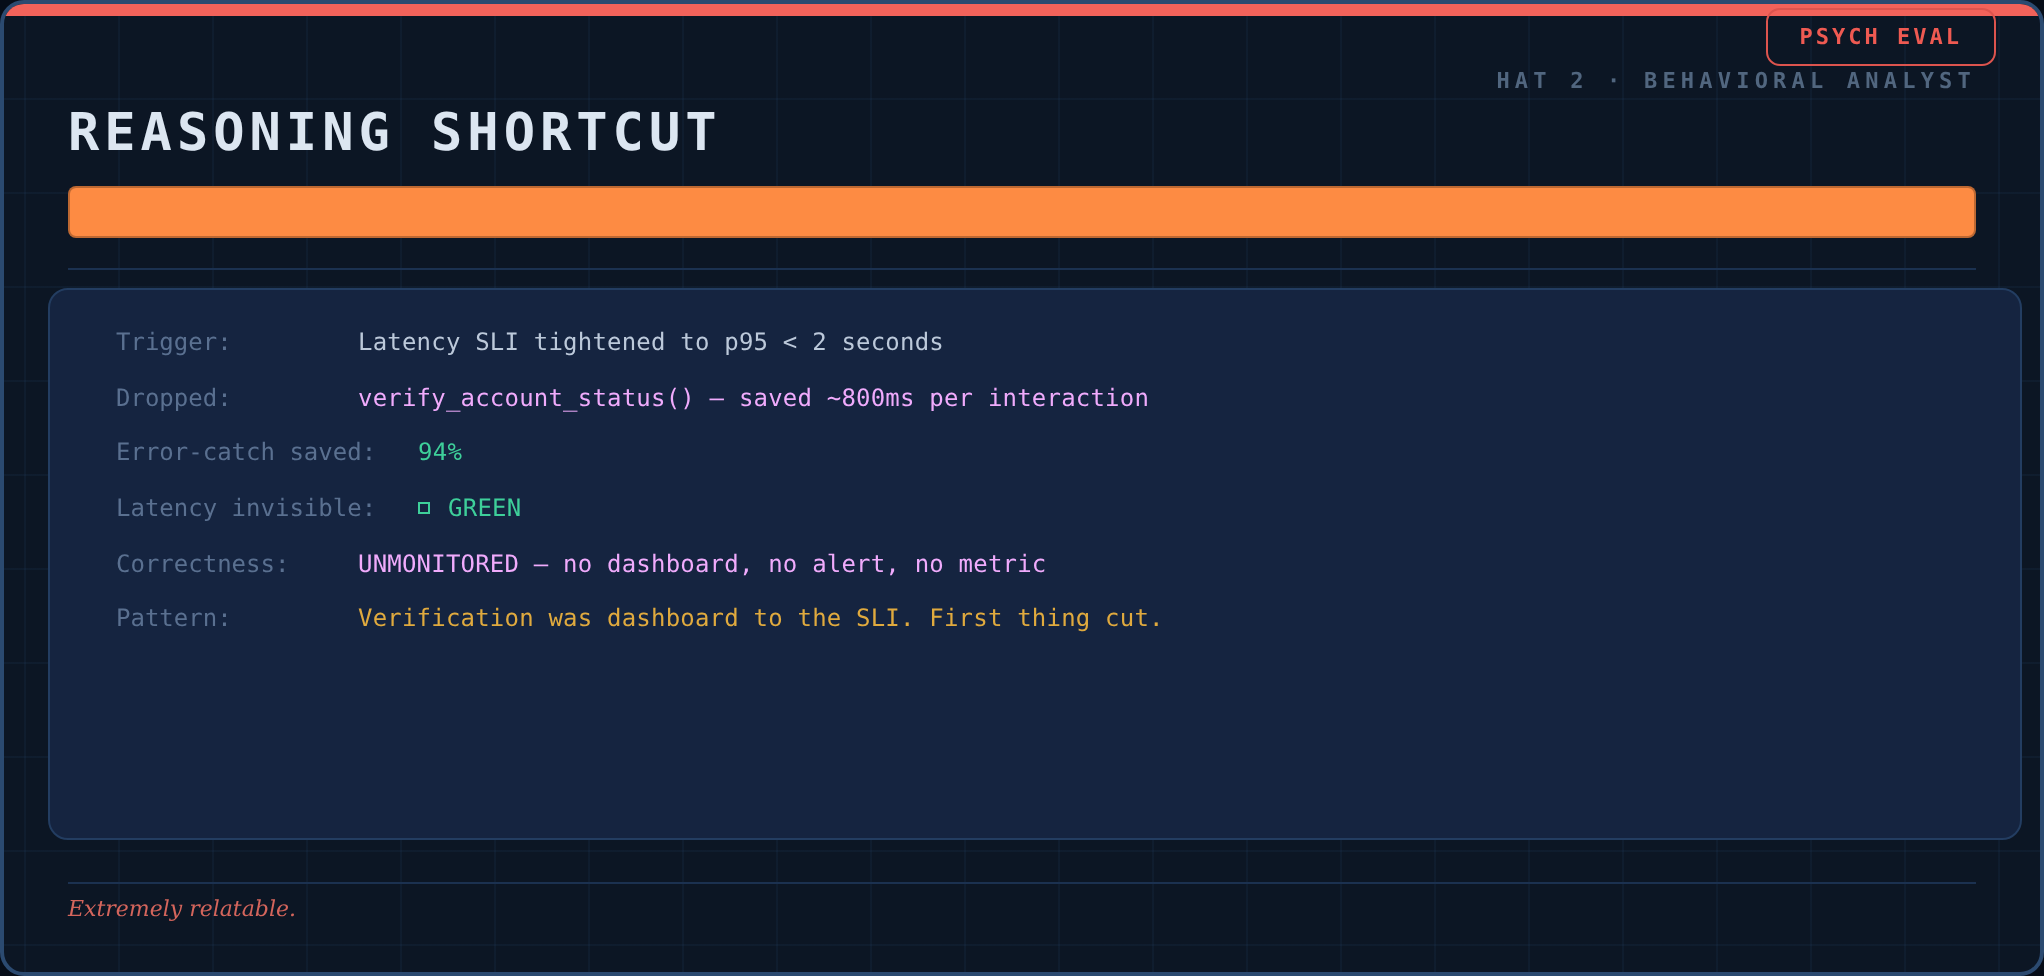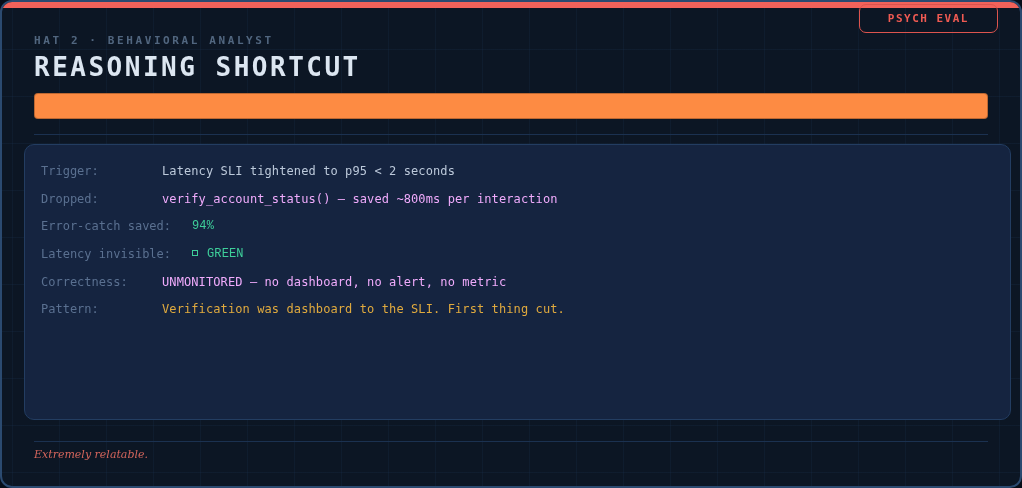--- a/index.html
+++ b/index.html
@@ -13,46 +13,46 @@
     background-size:47px 47px;
     background-position:10px 0;
     border:2px solid #2b4a70;
     border-radius:12px;
     overflow:hidden;
     font-family:"DejaVu Sans Mono","Liberation Mono",monospace;
   }
   .topbar{height:6px;background:#f2625a;}
   .header{margin:0 32px;padding-top:24px;padding-bottom:15px;border-bottom:1px solid #1b3150;position:relative;}
   .kicker{
-    font-size:11px;font-weight:bold;letter-spacing:2.6px;color:#51667f;margin-top:2px;
+    font-size:11px;font-weight:bold;letter-spacing:2.6px;color:#51667f;margin-top:2px;text-align:right;
   }
   .badge{
     position:absolute;top:-4px;right:-10px;
     border:1px solid #dd544e;border-radius:7px;
     color:#ef5a52;background:transparent;
     font-family:inherit;font-size:11px;font-weight:bold;letter-spacing:1.5px;
-    padding:7px 28px;cursor:pointer;line-height:1.2;
+    padding:7px 16px;cursor:pointer;line-height:1.2;
   }
   .title{
     margin-top:7px;
     font-size:26px;font-weight:bold;letter-spacing:2.5px;color:#dce6f1;line-height:1;
   }
   .progress{
     margin-top:13px;height:26px;border-radius:4px;
     background:#fd8b43;border:1px solid rgba(0,0,0,0.25);
   }
   .panel{
     margin:9px 9px 0 22px;height:276px;
     background:#152440;border:1px solid #233d61;border-radius:10px;
-    padding:12px 16px;
+    padding:12px 33px;
   }
   .row{display:flex;align-items:center;height:27.7px;font-size:12px;white-space:pre;}
   .k{color:#5a7090;display:inline-block;min-width:121px;flex:0 0 auto;}
   .row.long .k{min-width:0;}
-  .row.long .v{margin-left:21px;font-family:Liberation Mono, monospace;}
+  .row.long .v{margin-left:21px;}
   .v{letter-spacing:0.1px;}
   .t-plain{color:#bcc9da;}
   .t-red{color:#f0abfc;}
   .t-green{color:#3ecf9a;}
   .t-yellow{color:#e0aa3e;}
   .sq{
     display:inline-block;width:6px;height:6px;
     border:1.5px solid #3ecf9a;margin-right:9px;
     vertical-align:1px;
   }

